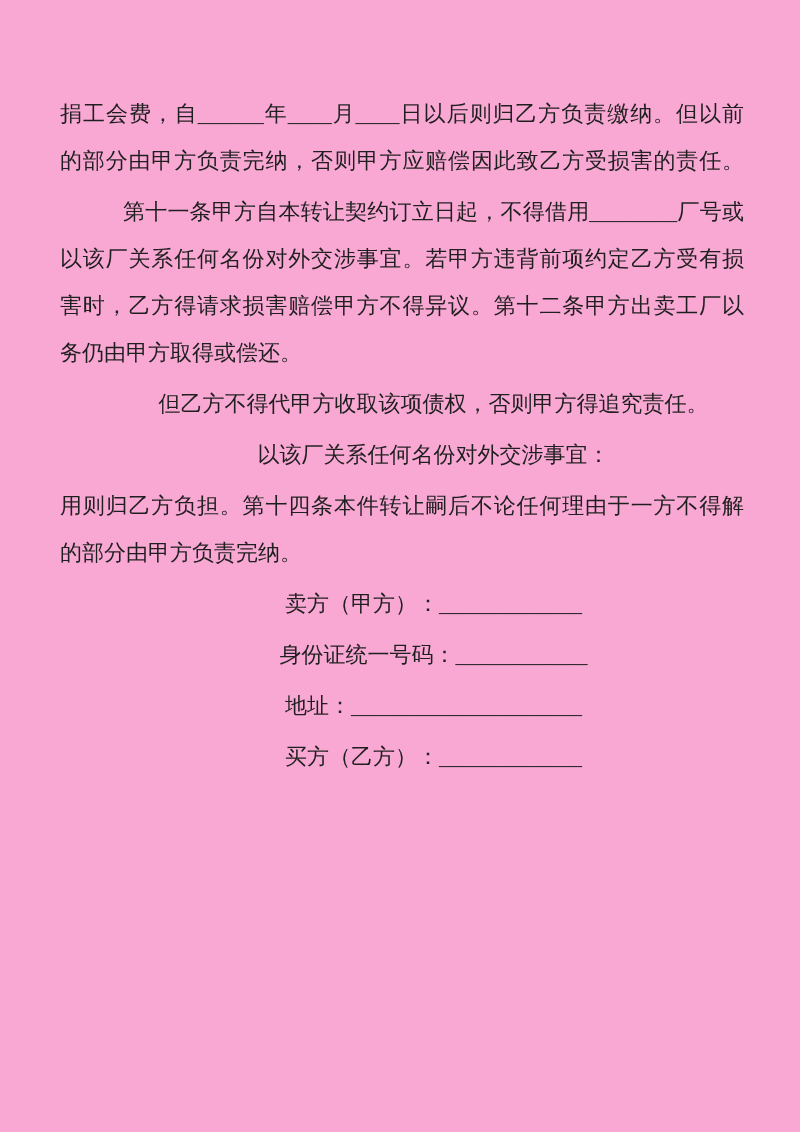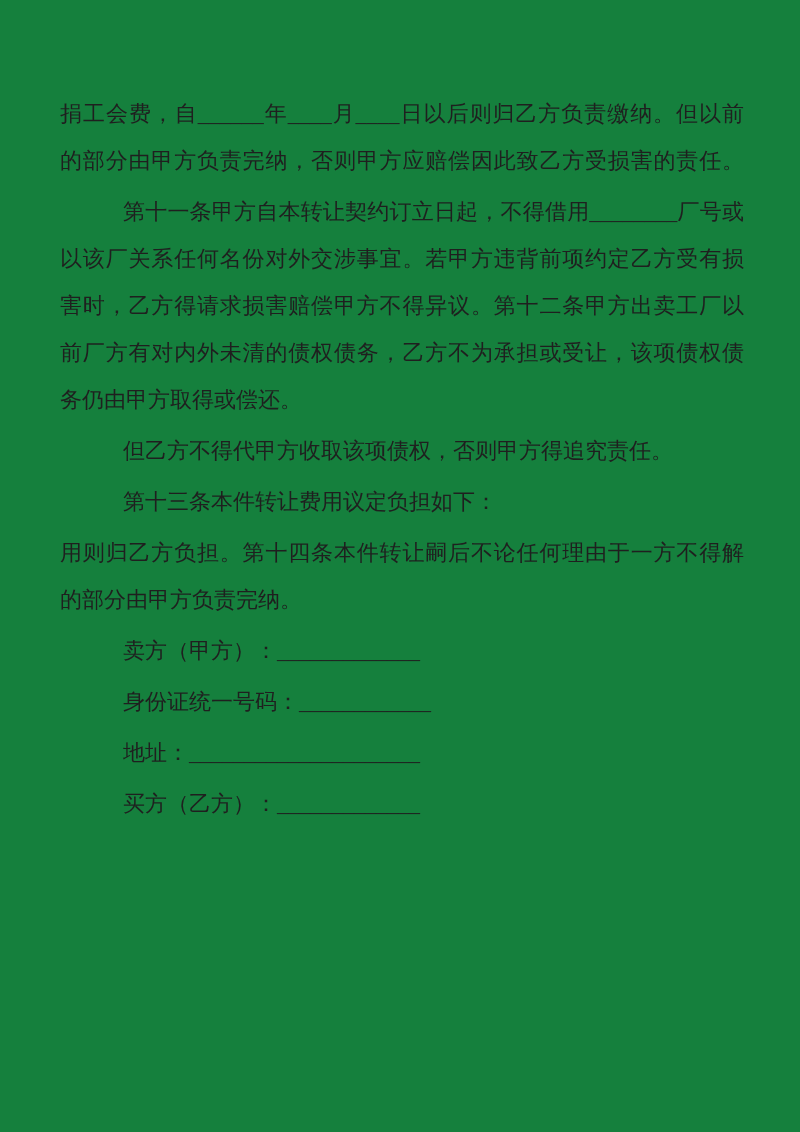--- a/index.html
+++ b/index.html
@@ -12,21 +12,21 @@
     height: 1132px;
     overflow: hidden;
     font-family: "Liberation Serif", "DejaVu Serif", serif;
     color: #1f1f1f;
   }
   .page {
     box-sizing: border-box;
     width: 800px;
     height: 1132px;
     padding: 90px 56px 0 60px;
-    background: #15803d;
+    background: #f9a8d4;
   }
   .doc {
     width: 684px;
   }
   .para {
     margin: 0 0 4px 0;
   }
   .line {
     font-size: 22px;
     line-height: 47px;
@@ -34,47 +34,47 @@
     letter-spacing: 0;
   }
   
   .line.fill {
     text-align: justify;
     text-align-last: justify;
   }
   
   .line.indent {
     padding-left: 63px;
+    text-align: center;
   }
 </style>
 </head>
 <body>
 
 <div class="page">
   <div class="doc">
 
     <div class="para">
       <div class="line fill">捐工会费，自______年____月____日以后则归乙方负责缴纳。但以前</div>
       <div class="line fill">的部分由甲方负责完纳，否则甲方应赔偿因此致乙方受损害的责任。</div>
     </div>
 
     <div class="para">
       <div class="line fill indent">第十一条甲方自本转让契约订立日起，不得借用________厂号或</div>
       <div class="line fill">以该厂关系任何名份对外交涉事宜。若甲方违背前项约定乙方受有损</div>
       <div class="line fill">害时，乙方得请求损害赔偿甲方不得异议。第十二条甲方出卖工厂以</div>
-      <div class="line fill">前厂方有对内外未清的债权债务，乙方不为承担或受让，该项债权债</div>
       <div class="line">务仍由甲方取得或偿还。</div>
     </div>
 
     <div class="para">
       <div class="line indent">但乙方不得代甲方收取该项债权，否则甲方得追究责任。</div>
     </div>
 
     <div class="para">
-      <div class="line indent">第十三条本件转让费用议定负担如下：</div>
+      <div class="line indent">以该厂关系任何名份对外交涉事宜：</div>
     </div>
 
 
     <div class="para">
       <div class="line fill">用则归乙方负担。第十四条本件转让嗣后不论任何理由于一方不得解</div>
       <div class="line">的部分由甲方负责完纳。</div>
     </div>
 
 
 

